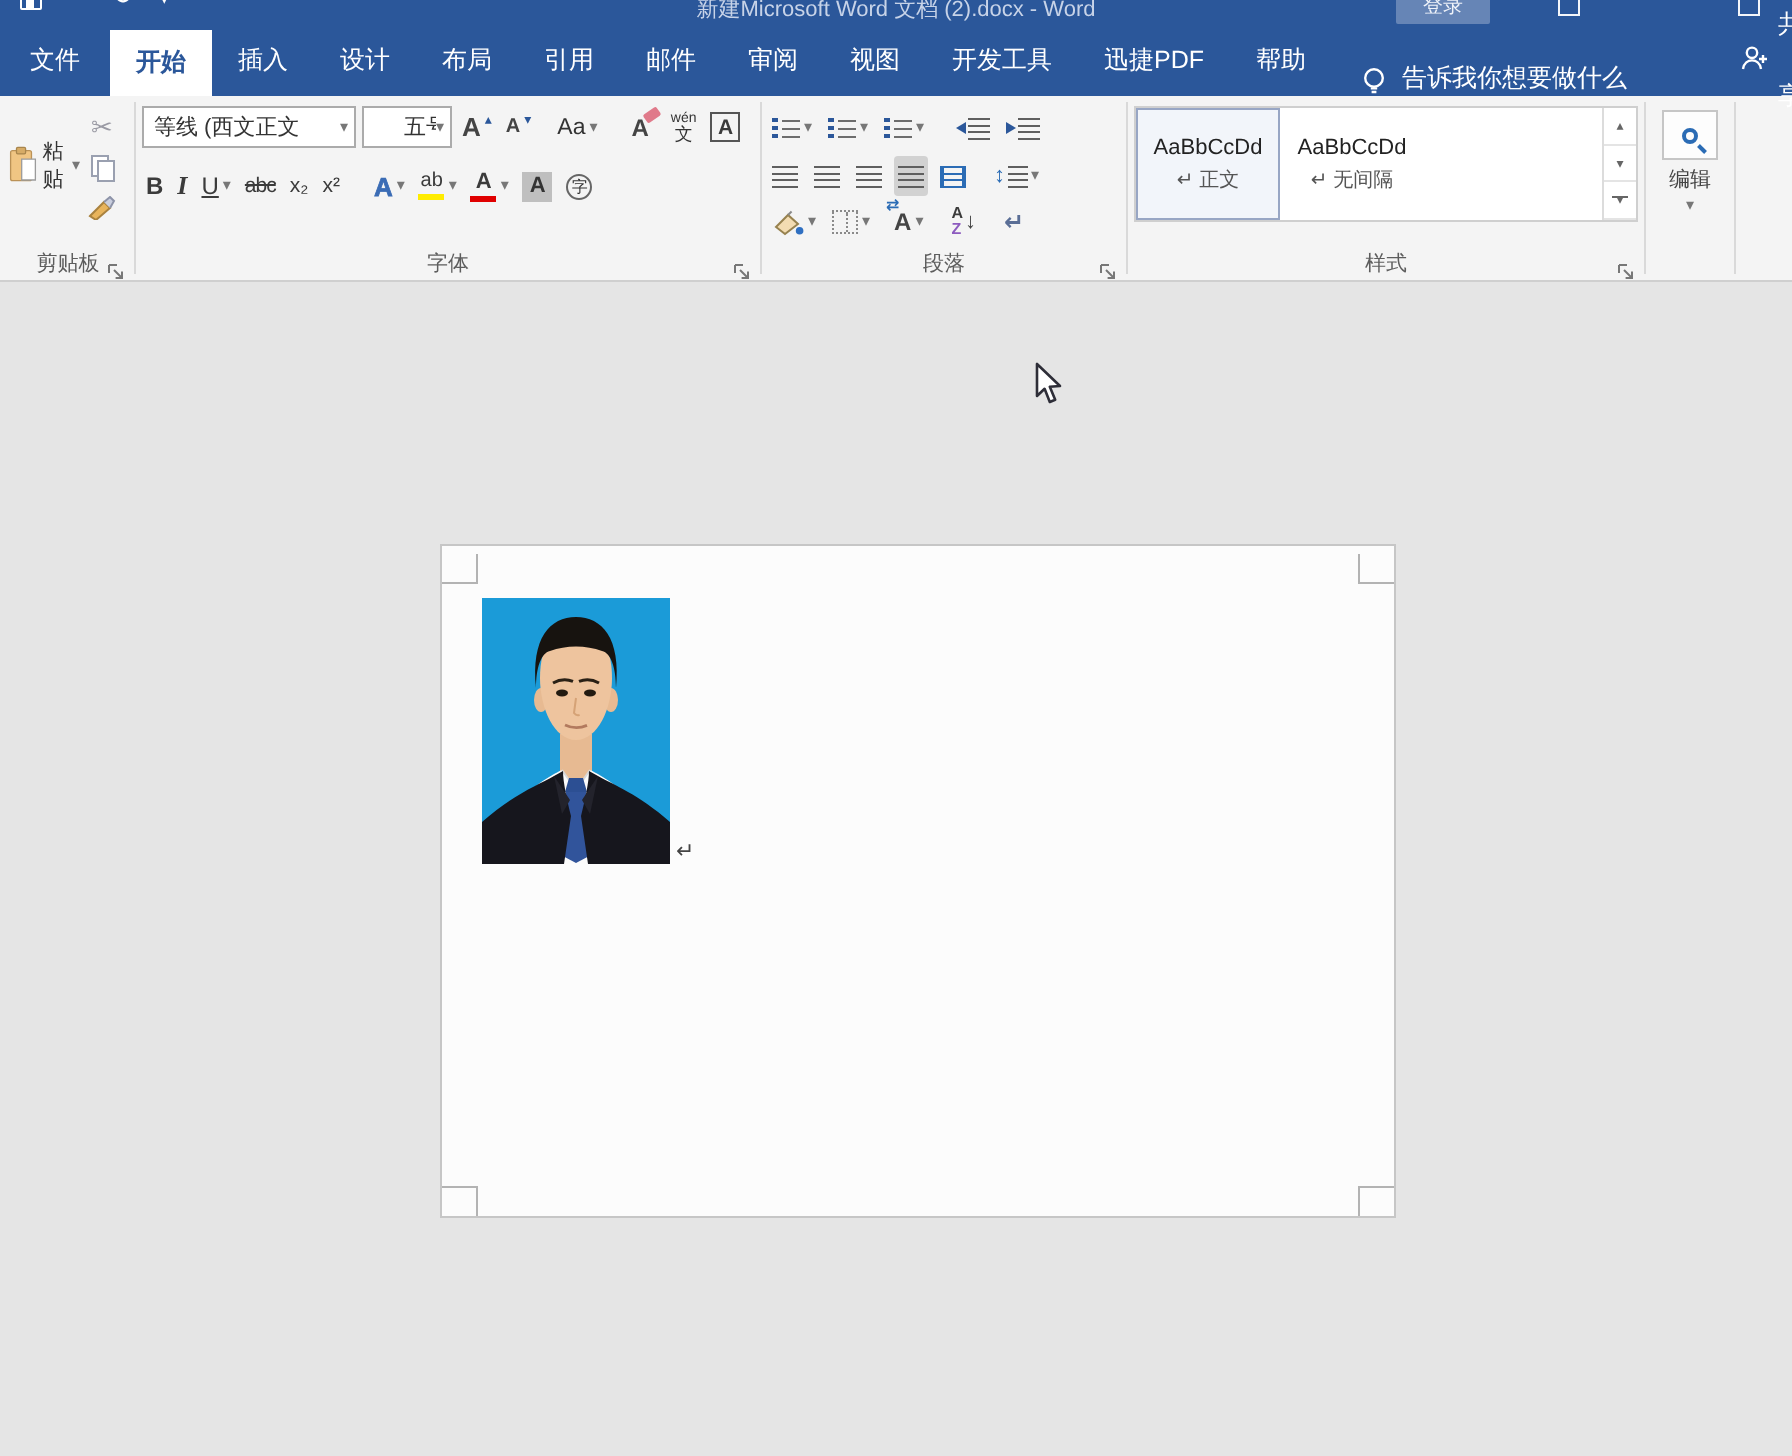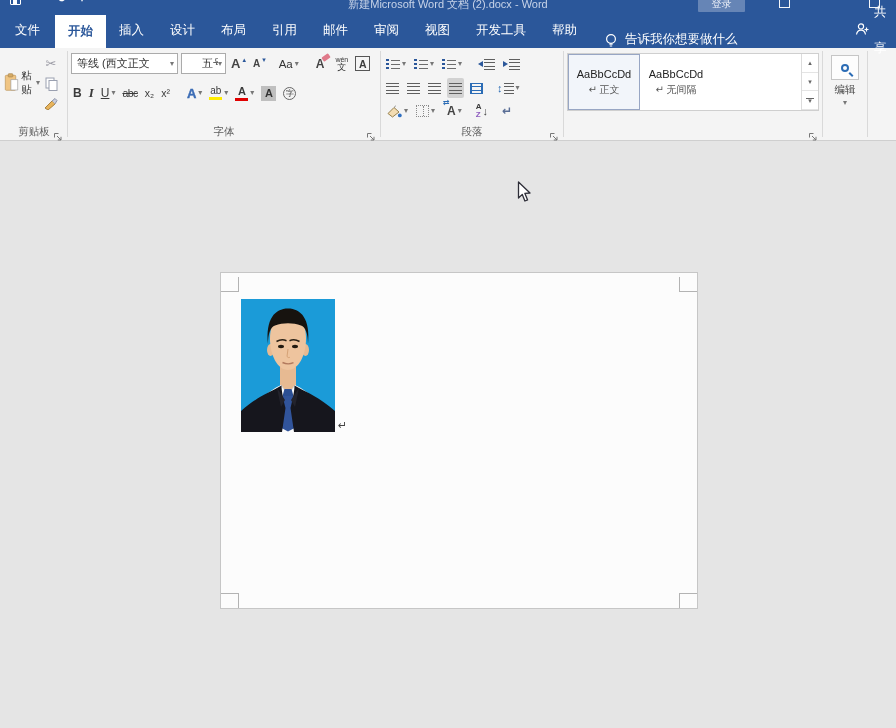--- a/index.html
+++ b/index.html
@@ -18,21 +18,21 @@
   .winbox { position:absolute; top:-4px; width:11px; height:12px; border:1px solid rgba(255,255,255,.95); }
   .winbox.b1 { right:106px; } .winbox.b2 { right:16px; }
 
   
   .tabrow { height:36px; background:#2b579a; display:flex; align-items:stretch; color:#fff; font-size:12.5px; position:relative; }
   .tab { padding:0 13px; line-height:36px; cursor:default; white-space:nowrap; }
   .tab.file { padding:0 15px; }
   .tab.active { background:#ffffff; color:#2b579a; font-weight:bold; margin-top:3px; line-height:33px; }
   .tellme { display:flex; align-items:flex-end; gap:7px; margin-left:14px; }
   .bulb svg { display:block; }
-  .share { position:absolute; right:15px; top:0; height:36px; display:flex; align-items:center; gap:5px; padding-right:15px; width:26px; overflow:visible; }
+  .share { position:absolute; right:0; top:0; height:36px; display:flex; align-items:center; gap:5px; padding-right:15px; width:26px; overflow:visible; }
   .share .txt { line-height:36px; }
 
   
   .ribbon { height:93px; background:#f4f4f4; border-bottom:1px solid #cfcfcf; display:flex; align-items:stretch; padding:0 1px; }
   .rsep { width:1px; background:#d9d9d9; margin:3px 0 3px; }
   .group { position:relative; padding:3px 3px 17px; }
   .glabel { position:absolute; bottom:1px; left:0; right:0; text-align:center; font-size:10.5px; color:#5d5d5d; }
   .launcher { position:absolute; bottom:2px; right:4px; width:10px; height:10px; }
   .car { font-size:8px; color:#777; line-height:1; }
   .btn { display:inline-flex; align-items:center; justify-content:center; gap:2px; height:20px; padding:0 2px; border-radius:2px; color:#3b3b3b; }
@@ -152,20 +152,21 @@
   <div class="tab file">文件</div>
   <div class="tab active">开始</div>
   <div class="tab">插入</div>
   <div class="tab">设计</div>
   <div class="tab">布局</div>
   <div class="tab">引用</div>
   <div class="tab">邮件</div>
   <div class="tab">审阅</div>
   <div class="tab">视图</div>
   <div class="tab">开发工具</div>
+  <div class="tab">迅捷PDF</div>
   <div class="tab">帮助</div>
   <div class="tellme">
     <span class="bulb">
       <svg width="14" height="15" viewBox="0 0 14 15">
           <circle cx="7" cy="6" r="4.4" fill="none" stroke="#fff" stroke-width="1.2"></circle>
           <path d="M5.4 11.2 h3.2 M5.8 13 h2.4" stroke="#fff" stroke-width="1.2"></path>
         </svg>
     </span>
     <span>告诉我你想要做什么</span>
   </div>
@@ -418,20 +419,21 @@
       </div>
       <div class="scrollcol">
         <span class="sb">▴</span>
         <span class="sb">▾</span>
         <span class="sb more">
             <i></i>
             <span>▾</span>
           </span>
       </div>
     </div>
+    <div class="glabel">样式</div>
     <span class="launcher">
       <svg width="10" height="10" viewBox="0 0 10 10">
           <path d="M1.5 1.5 H5.5 M1.5 1.5 V5.5" stroke="#777" fill="none"></path>
           <path d="M4 4 L8 8 M8 4.8 V8 H4.8" stroke="#777" fill="none"></path>
         </svg>
     </span>
   </div>
   <div class="rsep"></div>
 
   <div class="group g-edit">

